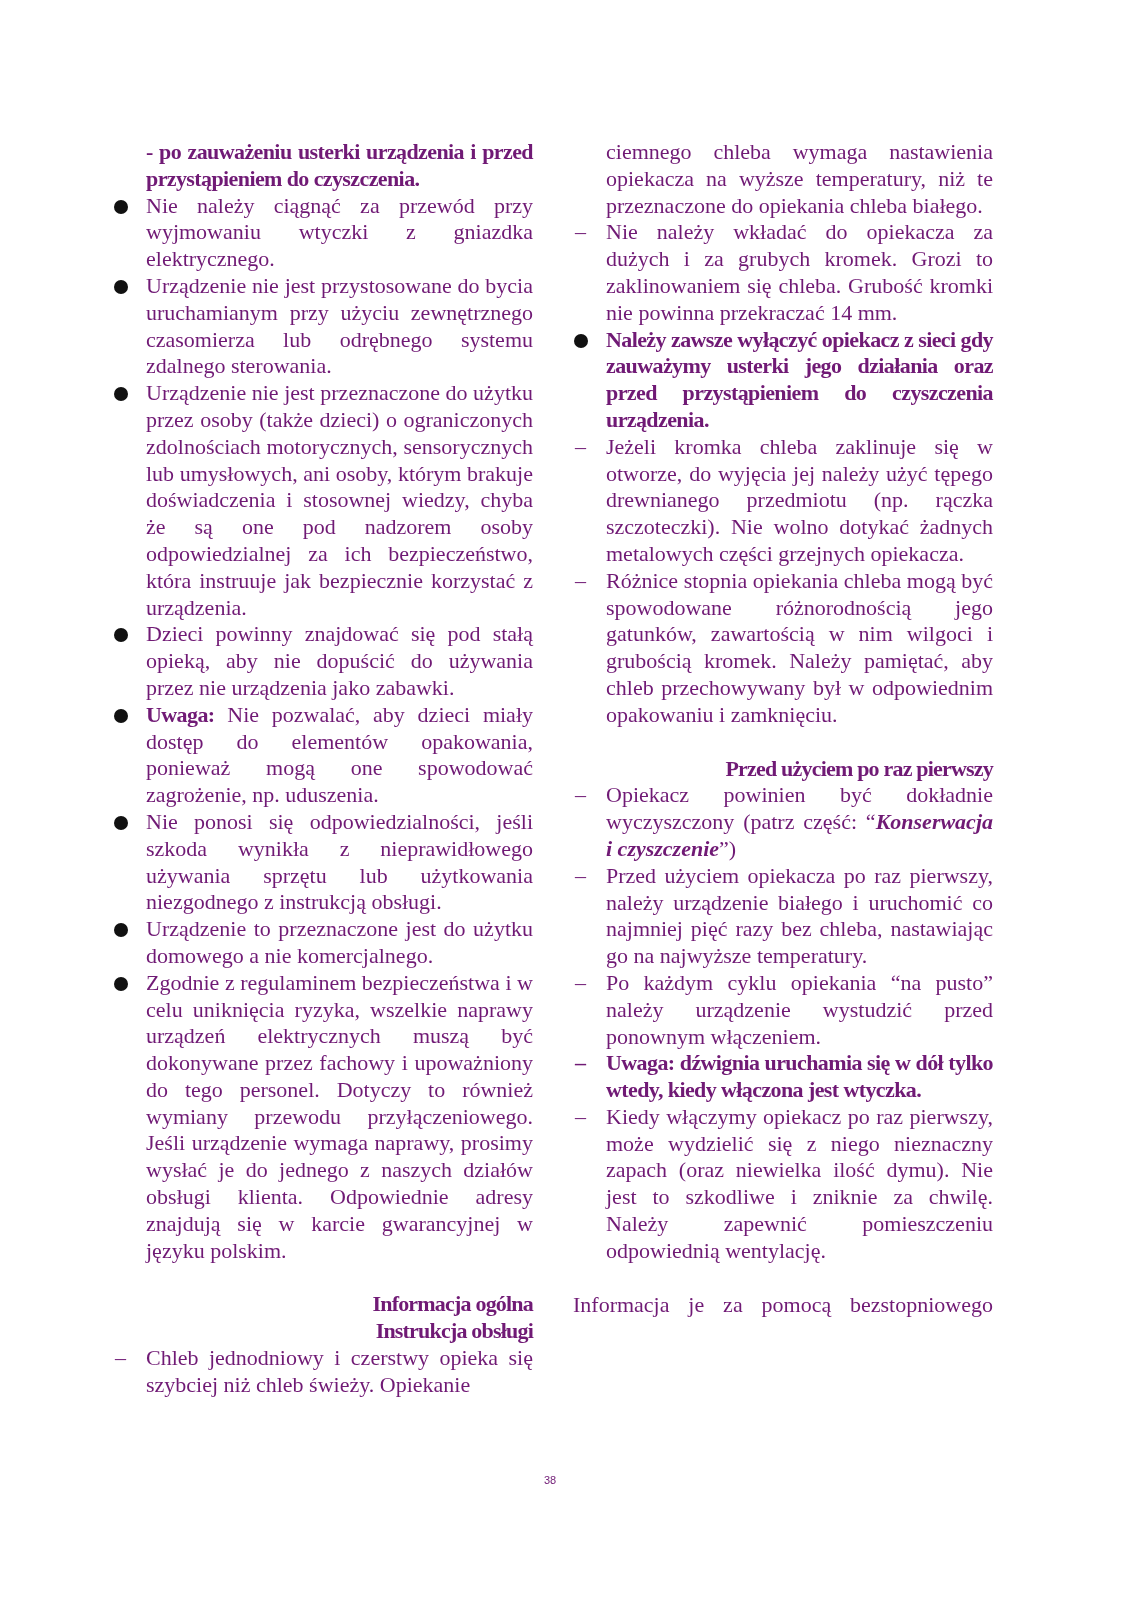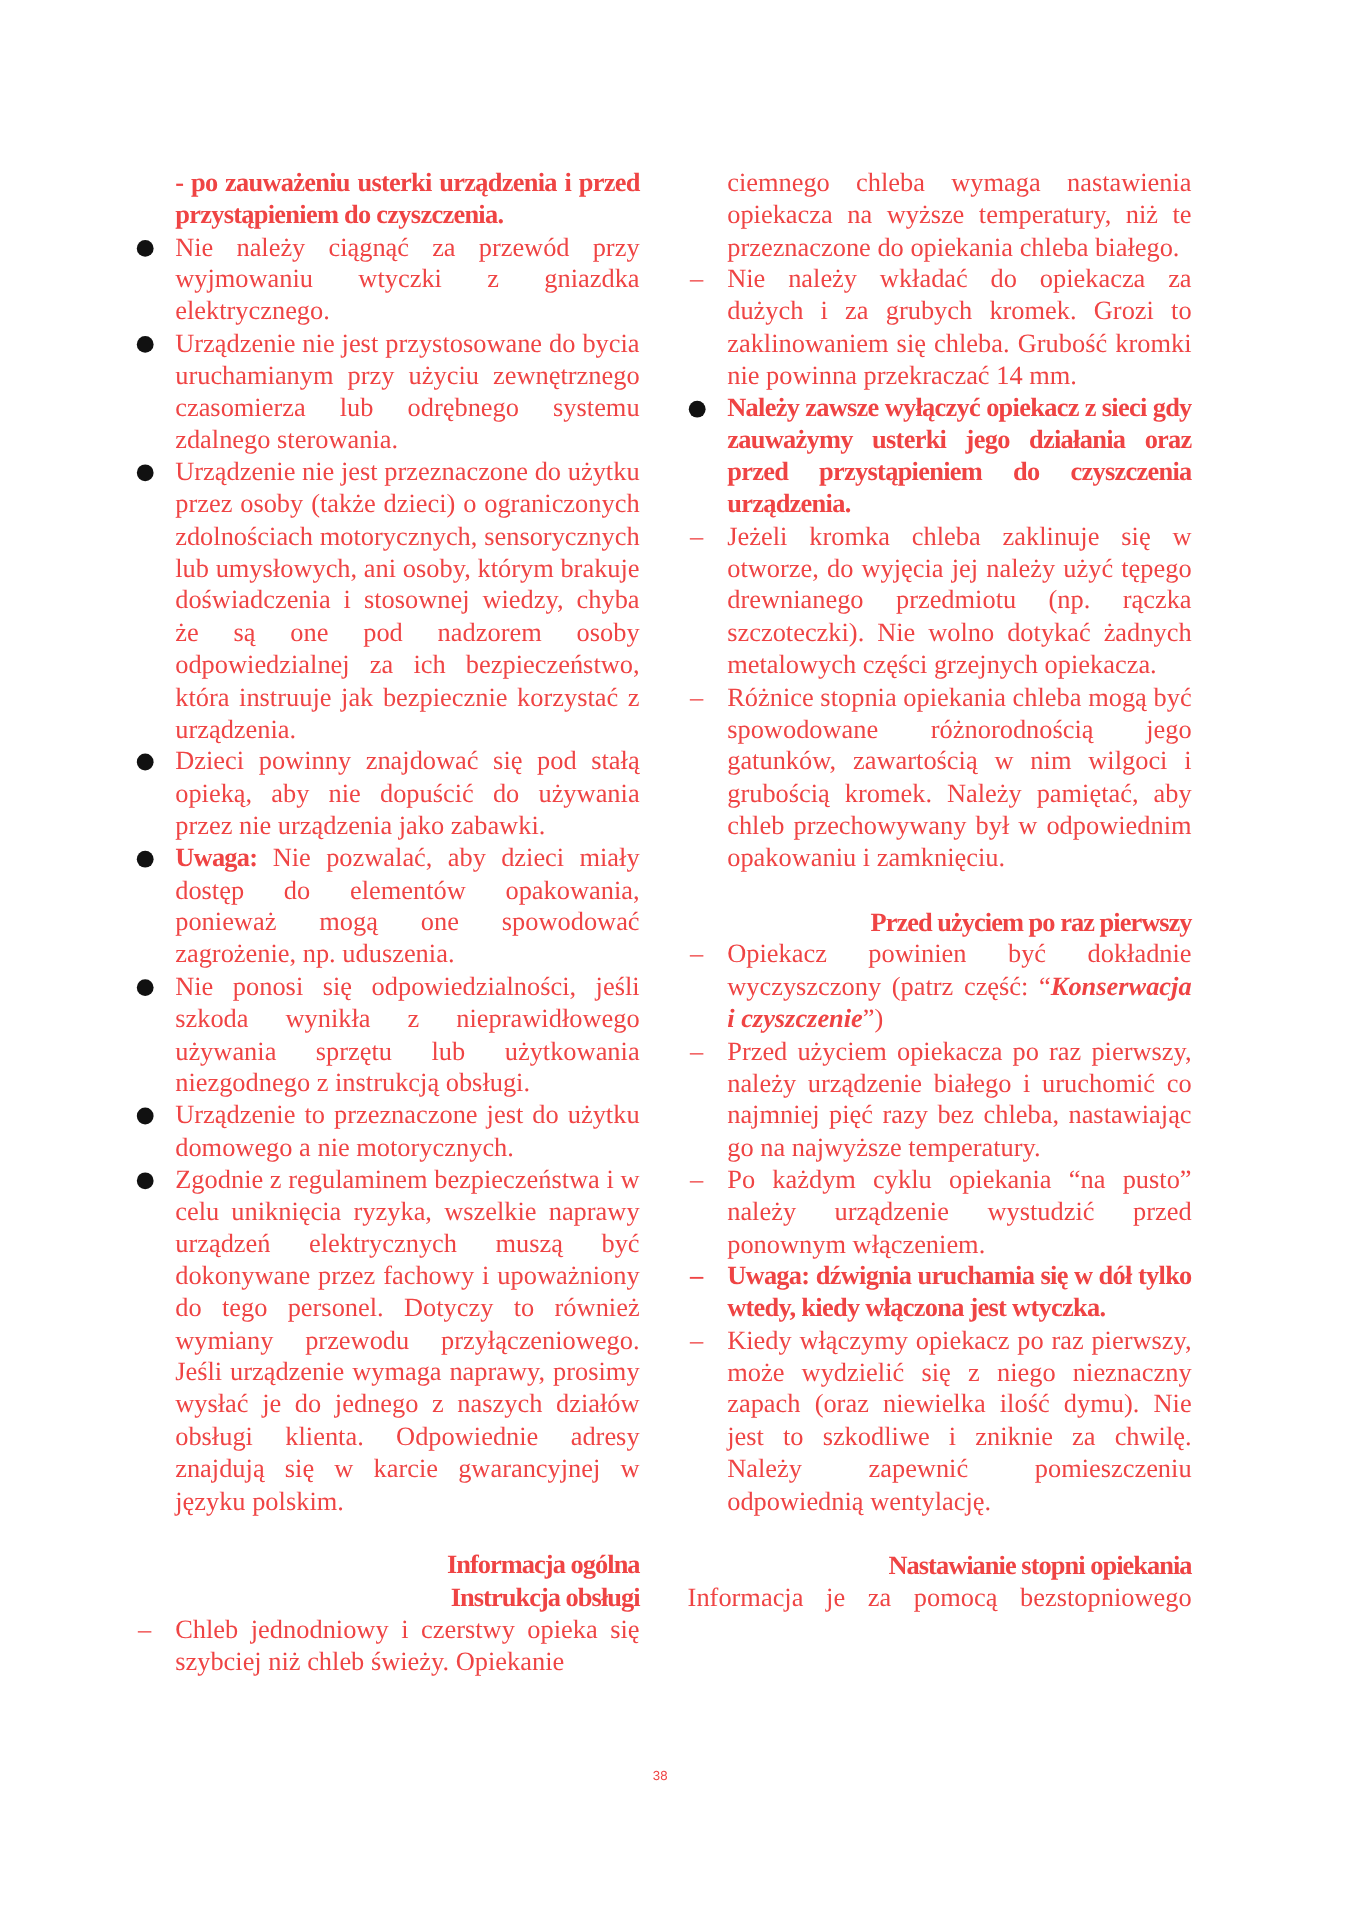--- a/index.html
+++ b/index.html
@@ -1,19 +1,19 @@
 <!DOCTYPE html>
 <html><head>
   <meta charset="utf-8">
   <style>
     html, body { margin: 0; padding: 0; background: #ffffff; }
     body { width: 1131px; height: 1600px; position: relative; overflow: hidden; }
     .page {
       position: absolute; left: 0; top: 0; width: 1131px; height: 1600px;
-      color: #ef4444;
+      color: #701a75;
       font-family: "Liberation Serif", "DejaVu Serif", serif;
       font-size: 22px;
       line-height: 26.8px;
     }
     .col { position: absolute; top: 139px; }
     .col-left { left: 113px; width: 420px; }
     .col-right { left: 573px; width: 420px; }
     .item { position: relative; padding-left: 33px; text-align: justify; text-align-last: left; }
     .marker { position: absolute; left: 0; top: 0; width: 33px; }
     .marker.bullet { font-size: 22px; }
@@ -67,21 +67,21 @@
       <span class="b">Uwaga:</span><span> Nie pozwalać, aby dzieci miały dostęp do elementów opakowania, ponieważ mogą one spowodować zagrożenie, np. uduszenia.</span>
     </div>
 
     <div class="item">
       <span class="marker bullet"></span>
       <span>Nie ponosi się odpowiedzialności, jeśli szkoda wynikła z nieprawidłowego używania sprzętu lub użytkowania niezgodnego z instrukcją obsługi.</span>
     </div>
 
     <div class="item">
       <span class="marker bullet"></span>
-      <span>Urządzenie to przeznaczone jest do użytku domowego a nie motorycznych.</span>
+      <span>Urządzenie to przeznaczone jest do użytku domowego a nie komercjalnego.</span>
     </div>
 
     <div class="item">
       <span class="marker bullet"></span>
       <span>Zgodnie z regulaminem bezpieczeństwa i w celu uniknięcia ryzyka, wszelkie naprawy urządzeń elektrycznych muszą być dokonywane przez fachowy i upoważniony do tego personel. Dotyczy to również wymiany przewodu przyłączeniowego. Jeśli urządzenie wymaga naprawy, prosimy wysłać je do jednego z naszych działów obsługi klienta. Odpowiednie adresy znajdują się w karcie gwarancyjnej w języku polskim.</span>
     </div>
 
     <div class="gap"></div>
 
     <div class="heading">Informacja ogólna</div>
@@ -143,18 +143,17 @@
       <span>Uwaga: dźwignia uruchamia się w dół tylko wtedy, kiedy włączona jest wtyczka.</span>
     </div>
 
     <div class="item">
       <span class="marker dash">–</span>
       <span>Kiedy włączymy opiekacz po raz pierwszy, może wydzielić się z niego nieznaczny zapach (oraz niewielka ilość dymu). Nie jest to szkodliwe i zniknie za chwilę. Należy zapewnić pomieszczeniu odpowiednią wentylację.</span>
     </div>
 
     <div class="gap"></div>
 
-    <div class="heading">Nastawianie stopni opiekania</div>
     <div style="text-align:justify; text-align-last: justify;">Informacja je za pomocą bezstopniowego</div>
   </div>
 
   <div class="page-number">38</div>
 </div>
 
 </body></html>

